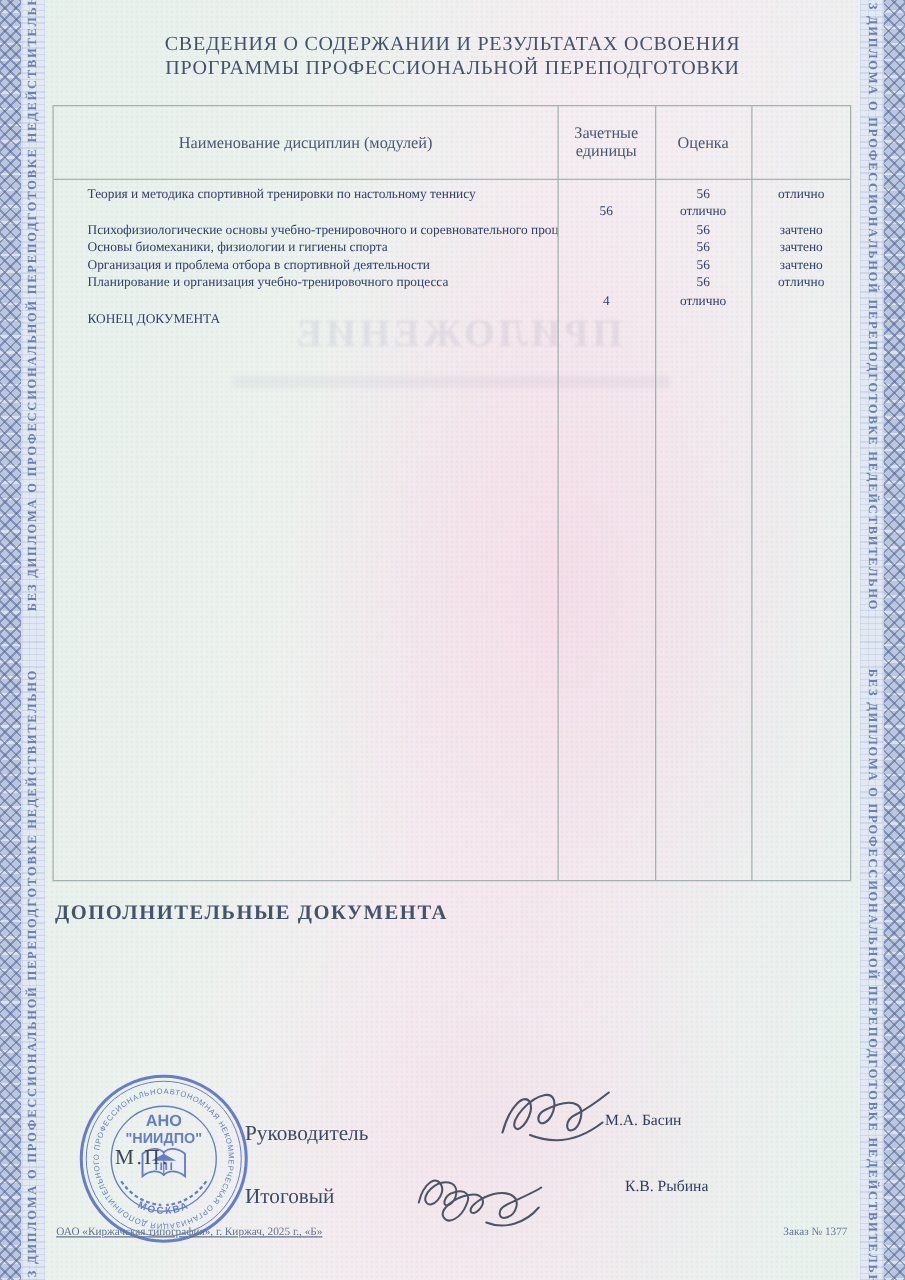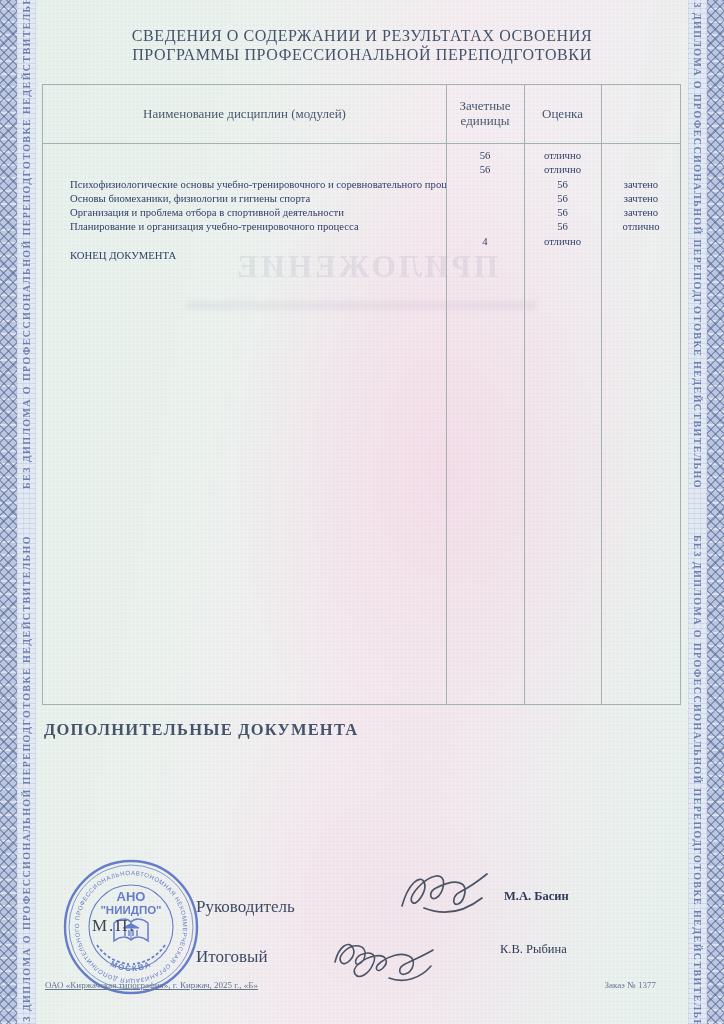--- a/index.html
+++ b/index.html
@@ -82,30 +82,30 @@
   
   .stamp { position:absolute; left:20px; top:852px; width:150px; height:150px; opacity:0.85; }
   .stamp text { fill:#4f69c2; }
   .mp-label { position:absolute; left:56px; top:916px; color:#3f4654;
     font-size:17px; letter-spacing:2px;text-align:center; }
 
   .sig-label { position:absolute; color:#3d4a63; font-size:17px; }
   .lbl-head { left:160px; top:897px; }
   .lbl-sec  { left:160px; top:947px; }
   .sig-name { position:absolute; color:#2f3c58; font-size:12.5px; }
-  .name-head { left:468px; top:889px;font-weight:bold; }
+  .name-head { left:448px; top:889px; }
   .name-sec  { left:464px; top:942px; }
   .sigsvg { position:absolute; }
   .sig1 { left:358px; top:868px; }
   .sig2 { left:293px; top:928px; }
 
   .footer-line { position:absolute; top:980px; left:0; width:100%;
     color:#64748f; font-size:9px; }
   .footer-left  { position:absolute; left:9px;text-decoration:underline; }
-  .footer-right { position:absolute; right:32px; }
+  .footer-right { position:absolute; right:10px; }
 </style>
 </head>
 <body>
 
 <div class="page">
 
   <div class="border-strip left">
     <div class="orn"></div>
     <div class="txtstrip">
       <div class="vtext">
@@ -141,20 +141,21 @@
       <div class="vline vl3"></div>
 
       <div class="thead">
         <div class="hc">Наименование дисциплин (модулей)</div>
         <div class="hc">Зачетные единицы</div>
         <div class="hc">Оценка</div>
       </div>
 
       <div class="tbody">
         <div class="trow">
+          <div class="c-name">Теория и методика спортивной тренировки по настольному теннису</div>
           <div class="c-cred"></div>
           <div class="c-hours">56</div>
           <div class="c-grade">отлично</div>
         </div>
         <div class="trow">
           <div class="c-cred"></div>
           <div class="c-hours">56</div>
           <div class="c-grade">отлично</div>
         </div>
         <div class="trow">

